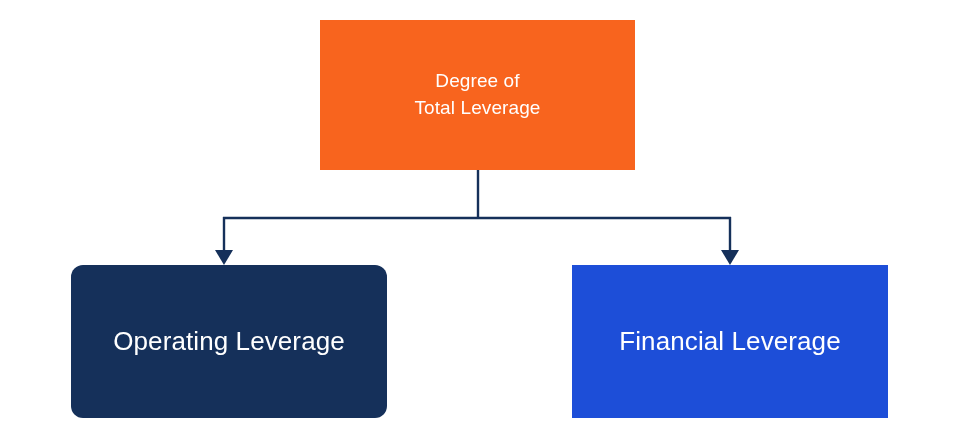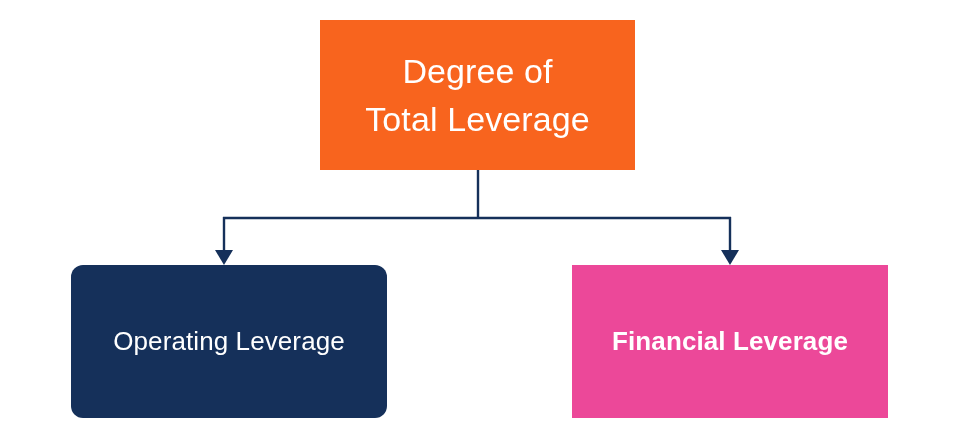--- a/index.html
+++ b/index.html
@@ -32,39 +32,38 @@
   .node-label {
     display: block;
     white-space: pre-line;
   }
   #node-root {
     left: 320px;
     top: 20px;
     width: 315px;
     height: 150px;
     background: #f8641e;
-    font-size: 34px;
+    font-size: 19px;
   }
   #node-operating {
     left: 71px;
     top: 265px;
     width: 316px;
     height: 153px;
     background: #15305a;
     font-size: 26px;
     border-radius: 12px;
   }
   #node-financial {
     left: 572px;
     top: 265px;
     width: 316px;
     height: 153px;
-    background: #ec4899;
+    background: #1d4ed8;
     font-size: 26px;
-    font-weight: bold;
   }
   #connectors {
     position: absolute;
     left: 0;
     top: 0;
     width: 954px;
     height: 440px;
     pointer-events: none;
   }
 </style>

